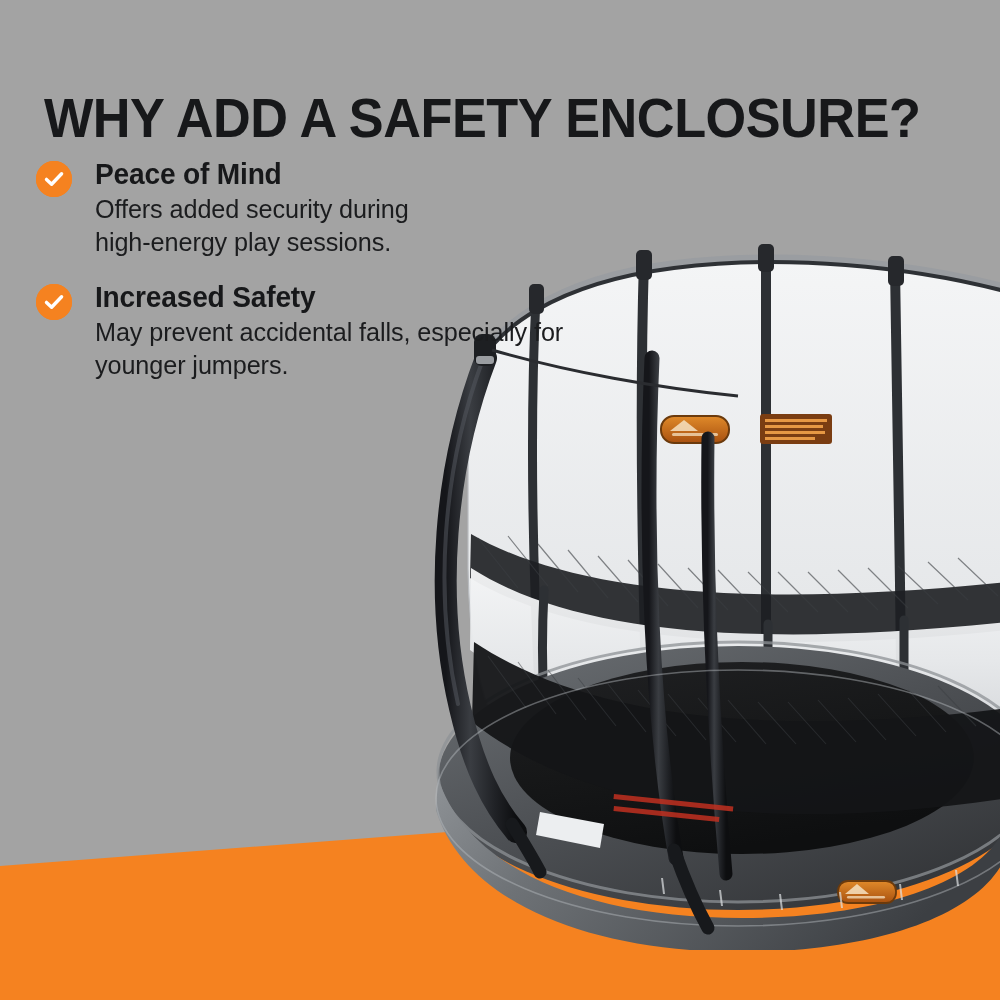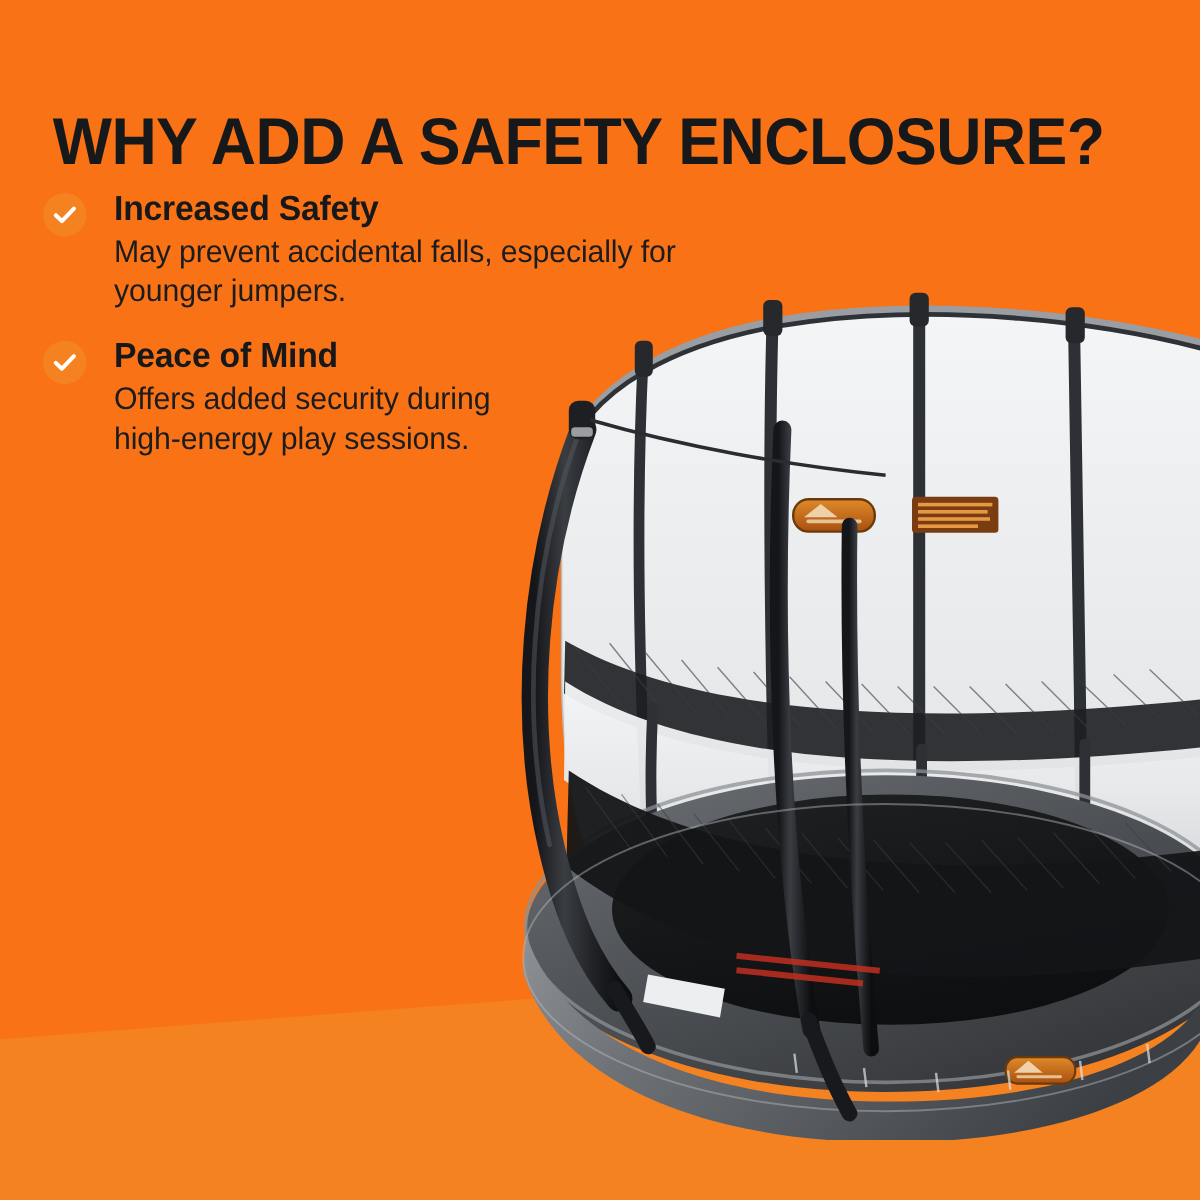--- a/index.html
+++ b/index.html
@@ -8,21 +8,21 @@
     width:1000px;height:1000px;
     background:#ffffff;
     font-family:"Liberation Sans","DejaVu Sans",sans-serif;
     overflow:hidden;
     position:relative;
   }
   #page{
     position:relative;
     width:1000px;height:1000px;
     overflow:hidden;
-    background:#f97316;
+    background:#a3a3a3;
   }
 
   
   .orange-wedge{
     position:absolute;
     left:0;top:0;width:1000px;height:1000px;
     pointer-events:none;
     z-index:1;
   }
 
@@ -274,39 +274,39 @@
         <path d="M104,586 C116,606 126,622 132,634" fill="none" stroke="#17191c" stroke-width="13" stroke-linecap="round"></path>
         <path d="M266,612 C278,646 290,672 300,690" fill="none" stroke="#17191c" stroke-width="13" stroke-linecap="round"></path>
       </g>
     </g>
   </svg>
 
   <h1 class="headline">WHY ADD A SAFETY ENCLOSURE?</h1>
 
   <div class="bullets">
 
+    <div class="bullet b2">
+      <span class="check-circle">
+        <svg viewBox="0 0 36 36" aria-hidden="true">
+          <circle cx="18" cy="18" r="18" fill="#f58220"></circle>
+          <path d="M10.5 18.4 L15.6 23.2 L25.6 12.8" fill="none" stroke="#ffffff" stroke-width="3.4" stroke-linecap="round" stroke-linejoin="round"></path>
+        </svg>
+      </span>
+      <p class="bullet-title">Peace of Mind</p>
+      <p class="bullet-desc">Offers added security during high-energy play sessions.</p>
+    </div>
+
     <div class="bullet b1">
       <span class="check-circle">
         <svg viewBox="0 0 36 36" aria-hidden="true">
           <circle cx="18" cy="18" r="18" fill="#f58220"></circle>
           <path d="M10.5 18.4 L15.6 23.2 L25.6 12.8" fill="none" stroke="#ffffff" stroke-width="3.4" stroke-linecap="round" stroke-linejoin="round"></path>
         </svg>
       </span>
       <p class="bullet-title">Increased Safety</p>
       <p class="bullet-desc">May prevent accidental falls, especially for younger jumpers.</p>
     </div>
 
-    <div class="bullet b2">
-      <span class="check-circle">
-        <svg viewBox="0 0 36 36" aria-hidden="true">
-          <circle cx="18" cy="18" r="18" fill="#f58220"></circle>
-          <path d="M10.5 18.4 L15.6 23.2 L25.6 12.8" fill="none" stroke="#ffffff" stroke-width="3.4" stroke-linecap="round" stroke-linejoin="round"></path>
-        </svg>
-      </span>
-      <p class="bullet-title">Peace of Mind</p>
-      <p class="bullet-desc">Offers added security during high-energy play sessions.</p>
-    </div>
-
 
 
   </div>
 
 </div>
 
 </body></html>

